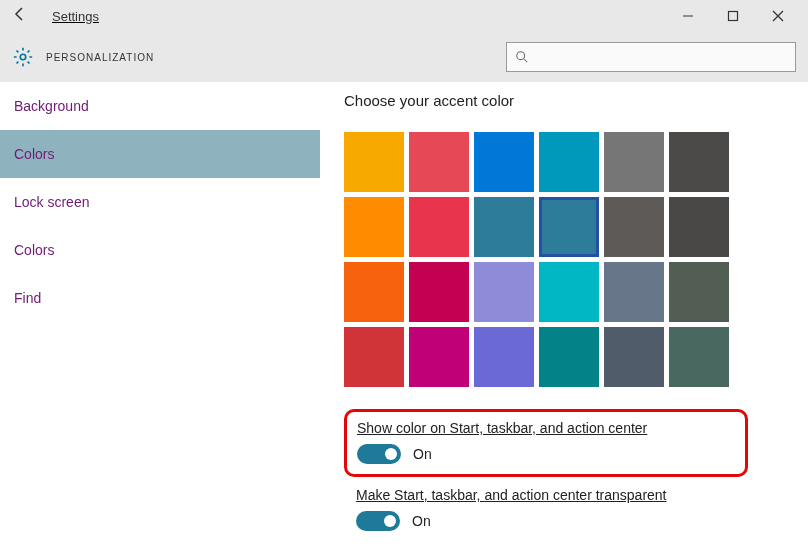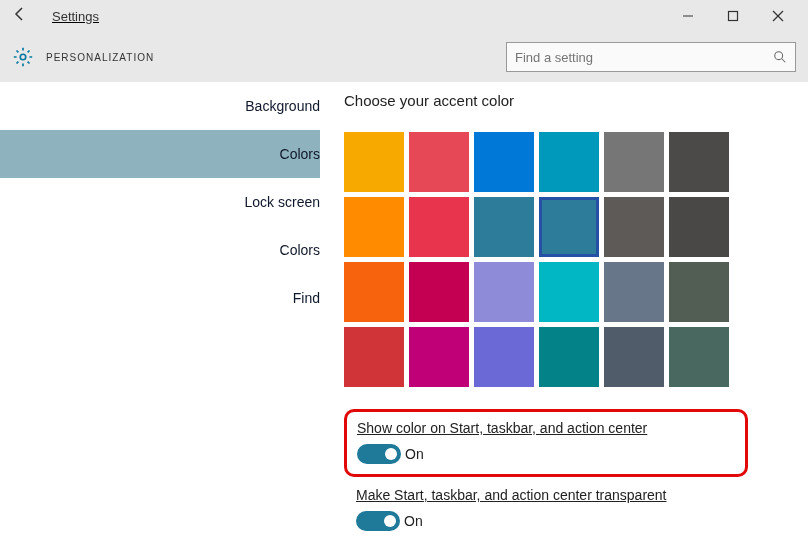--- a/index.html
+++ b/index.html
@@ -13,33 +13,33 @@
   
   .header { height: 50px; background: #e8e8e8; display: flex; align-items: center; padding: 0 12px; }
   .header .gear { width: 22px; height: 22px; color: #0078a0; margin-right: 12px; }
   .header .category { font-size: 10px; letter-spacing: 1px; color: #333; flex: 1; }
   .header .searchwrap { width: 290px; height: 30px; border: 1px solid #999; background: #fafafa; display: flex; align-items: center; padding: 0 8px; }
   .header .searchwrap input { flex: 1; border: none; outline: none; background: transparent; font-size: 13px; color: #666; }
   .header .searchwrap .sicon { width: 14px; height: 14px; color: #666; }
   
   .body { display: flex; height: calc(559px - 82px); }
   .sidebar { width: 320px; background: #fff; }
-  .navitem { height: 48px; display: flex; align-items: center; padding-left: 14px; font-size: 14px; color: #0f172a; cursor: pointer; justify-content: flex-end; }
+  .navitem { height: 48px; display: flex; align-items: center; padding-left: 14px; font-size: 14px; color: #701a75; cursor: pointer; }
   .navitem.active { background: #8fb3be; }
   
   .content { flex: 1; padding: 10px 20px 0 24px; overflow: hidden; }
   .sectitle { font-size: 15px; color: #222; margin-bottom: 23px; }
   
   .swatch-grid { display: grid; grid-template-columns: repeat(6, 60px); grid-template-rows: repeat(4, 60px); gap: 5px; margin-bottom: 22px; }
   .swatch { width: 60px; height: 60px; cursor: pointer; }
   .swatch.selected { outline: 3px solid #2451a3; outline-offset: -3px; }
   
   .highlight-box { border: 3px solid #e20808; border-radius: 10px; padding: 8px 10px 10px 10px; margin-right: 40px; }
   .opt-label { font-size: 14px; color: #222; margin-bottom: 8px; text-decoration: underline; }
-  .toggle-row { display: flex; align-items: center; gap: 4px; }
+  .toggle-row { display: flex; align-items: center; gap: 12px; }
   .toggle { width: 44px; height: 20px; border-radius: 10px; background: #1f7a99; position: relative; cursor: pointer; }
   .toggle .knob { width: 12px; height: 12px; border-radius: 50%; background: #fff; position: absolute; top: 4px; right: 4px; }
   .toggle-state { font-size: 14px; color: #222; }
   
   .opt2 { margin-top: 10px; padding-left: 12px; }
 </style>
 </head>
 <body>
 
 <div class="titlebar">
@@ -71,21 +71,20 @@
 
 <div class="header">
   <span class="gear">
     <svg viewBox="0 0 24 24" width="22" height="22" fill="none" stroke="#0078a0" stroke-width="1.8">
       <circle cx="12" cy="12" r="3"></circle>
       <path d="M12 2v3M12 19v3M4.9 4.9l2.1 2.1M17 17l2.1 2.1M2 12h3M19 12h3M4.9 19.1L7 17M17 7l2.1-2.1"></path>
     </svg>
   </span>
   <div class="category">PERSONALIZATION</div>
   <div class="searchwrap">
-    <input type="text" placeholder="Find a setting" style="">
     <span class="sicon">
       <svg viewBox="0 0 16 16" width="14" height="14">
           <circle cx="6.5" cy="6.5" r="4.5" stroke="#666" stroke-width="1.2" fill="none"></circle>
           <line x1="10" y1="10" x2="14" y2="14" stroke="#666" stroke-width="1.2"></line>
         </svg>
     </span>
   </div>
 </div>
 
 <div class="body">

